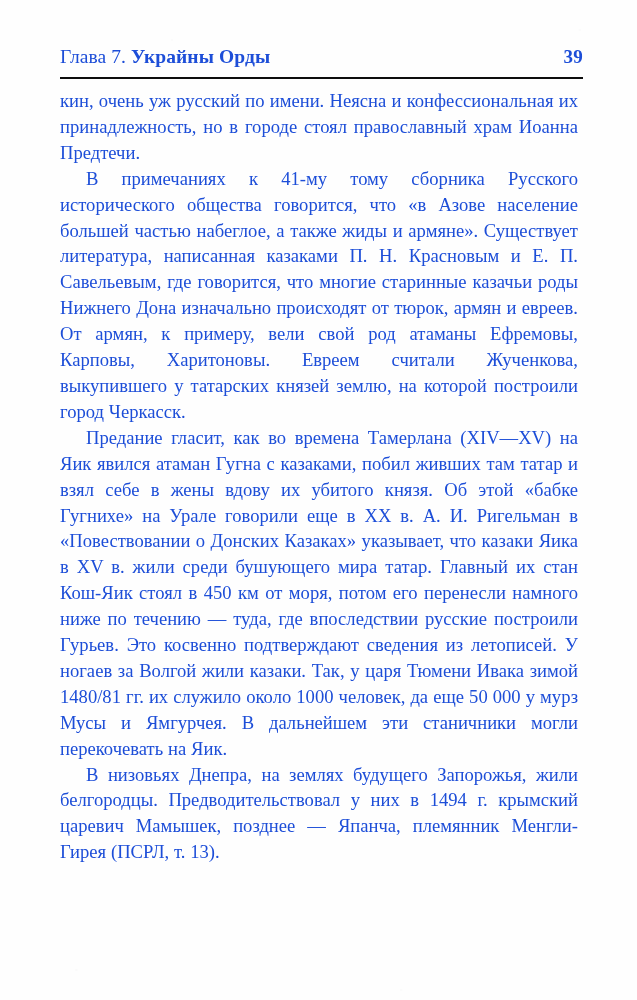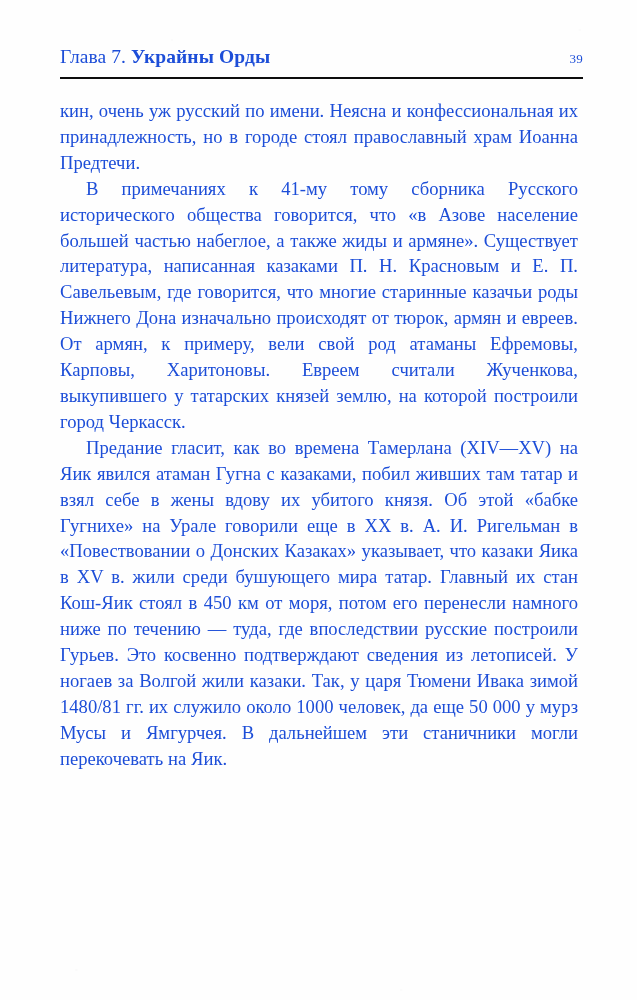--- a/index.html
+++ b/index.html
@@ -41,39 +41,39 @@
 
   .chapter-word {
     font-weight: 400;
   }
 
   .chapter-name {
     font-weight: 700;
   }
 
   .folio {
-    font-size: 13px;
-    font-weight: 400;
+    font-size: 19px;
+    font-weight: 700;
     letter-spacing: 0.3px;
   }
 
   .head-rule {
     position: absolute;
     left: 60px;
     width: 523px;
     top: 77px;
     height: 2px;
     background: #0d0d0d;
   }
 
   
   .text-block {
     position: absolute;
     left: 60px;
-    top: 98px;
+    top: 88px;
     width: 518px;
   }
 
   p.para {
     margin: 0;
     text-align: justify;
     text-justify: inter-word;
     font-size: 18.6px;
     line-height: 25.9px;
     text-indent: 26px;
@@ -115,16 +115,17 @@
     </div>
     <div class="folio">39</div>
   </div>
 
   <div class="head-rule"></div>
 
   <div class="text-block">
     <p class="para no-indent">кин, очень уж русский по имени. Неясна и конфессиональная их принадлежность, но в городе стоял православный храм Иоанна Предтечи.</p>
     <p class="para">В примечаниях к 41-му тому сборника Русского исторического общества говорится, что «в Азове население большей частью набеглое, а также жиды и армяне». Существует литература, написанная казаками П. Н. Красновым и Е. П. Савельевым, где говорится, что многие старинные казачьи роды Нижнего Дона изначально происходят от тюрок, армян и евреев. От армян, к примеру, вели свой род атаманы Ефремовы, Карповы, Харитоновы. Евреем считали Жученкова, выкупившего у татарских князей землю, на которой построили город Черкасск.</p>
     <p class="para">Предание гласит, как во времена Тамерлана (XIV—XV) на Яик явился атаман Гугна с казаками, побил живших там татар и взял себе в жены вдову их убитого князя. Об этой «бабке Гугнихе» на Урале говорили еще в XX в. А. И. Ригельман в «Повествовании о Донских Казаках» указывает, что казаки Яика в XV в. жили среди бушующего мира татар. Главный их стан Кош-Яик стоял в 450 км от моря, потом его перенесли намного ниже по течению — туда, где впоследствии русские построили Гурьев. Это косвенно подтверждают сведения из летописей. У ногаев за Волгой жили казаки. Так, у царя Тюмени Ивака зимой 1480/81 гг. их служило около 1000 человек, да еще 50 000 у мурз Мусы и Ямгурчея. В дальнейшем эти станичники могли перекочевать на Яик.</p>
+    <p class="para">В низовьях Днепра, на землях будущего Запорожья, жили белгородцы. Предводительствовал у них в 1494 г. крымский царевич Мамышек, позднее — Япанча, племянник Менгли-Гирея (ПСРЛ, т. 13).</p>
   </div>
 
   <div class="scan-noise"></div>
 </div>
 
 </body></html>

